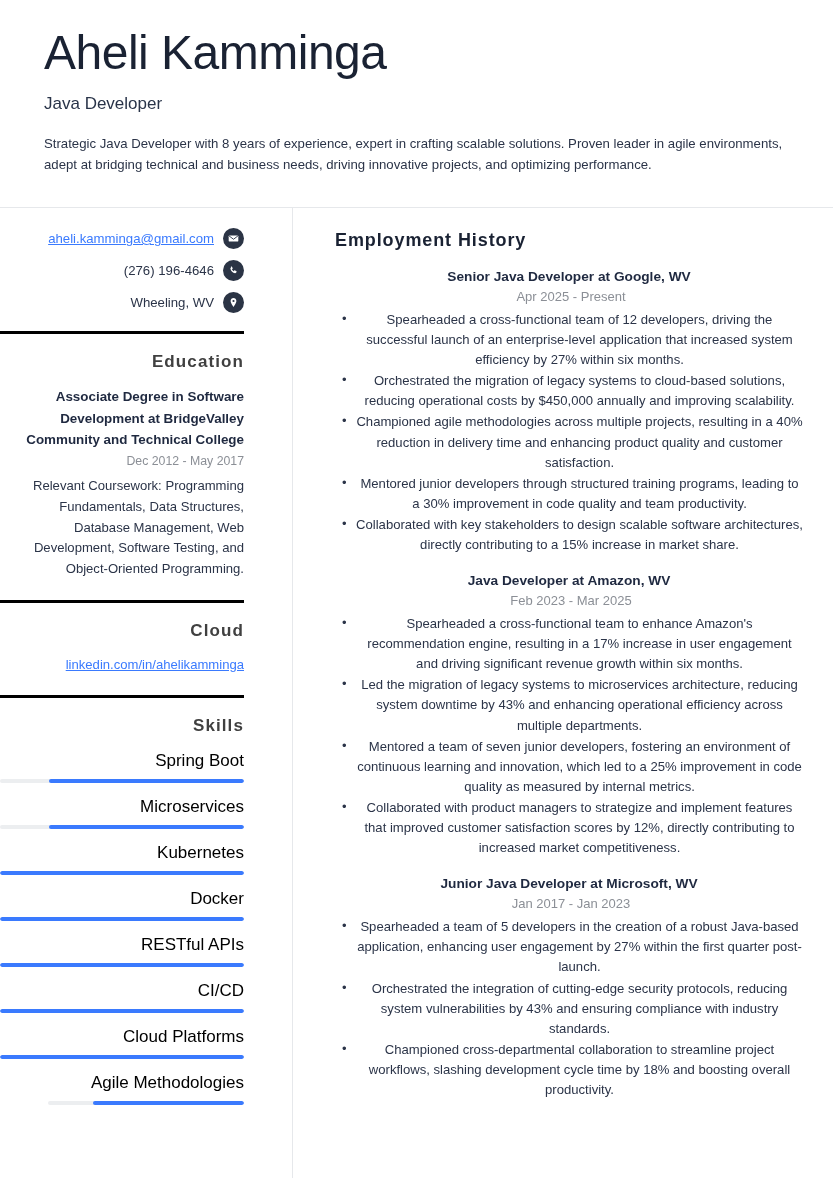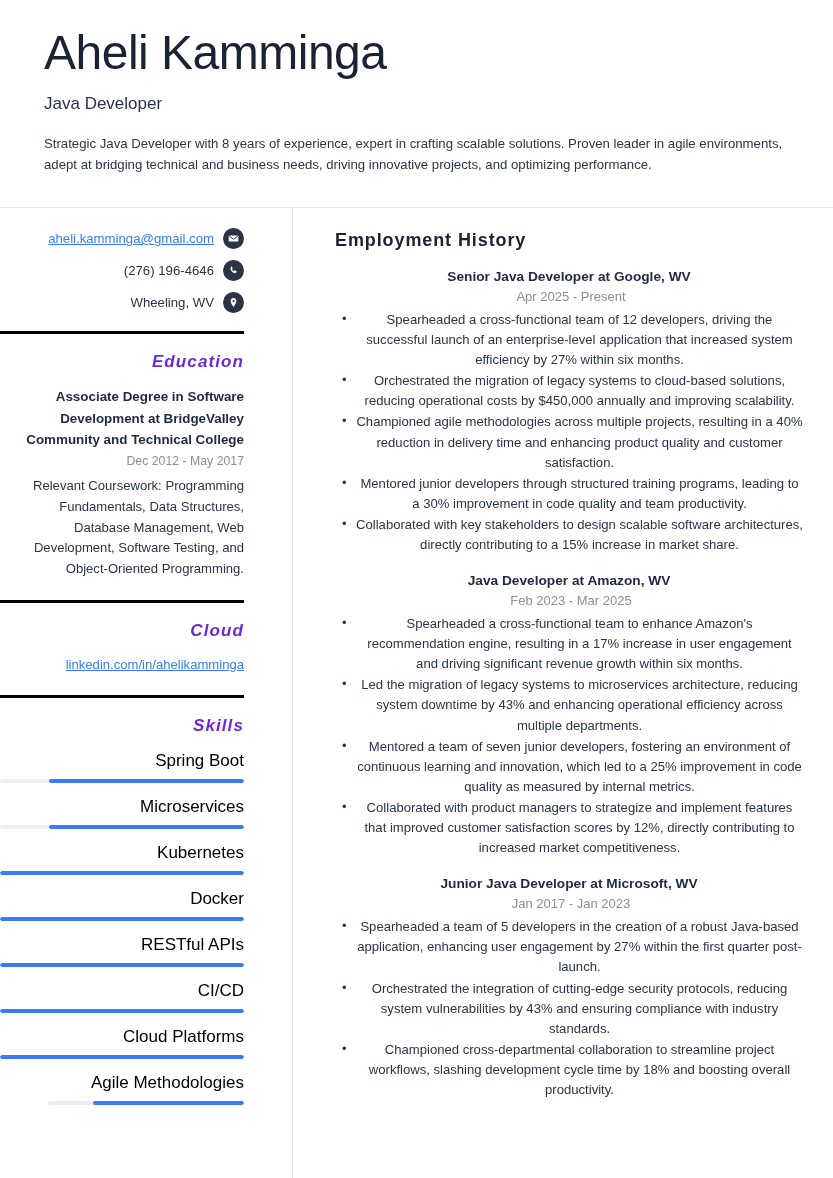--- a/index.html
+++ b/index.html
@@ -106,25 +106,24 @@
     display: inline-flex;
     align-items: center;
     justify-content: center;
     flex: none;
   }
   .c-icon svg { display: block; }
 
   .side-heading {
     font-size: 17px;
     font-weight: 700;
-    color: #6d28d9;
+    color: #404040;
     letter-spacing: 1.1px;
     margin: 0 0 14px 0;
     line-height: 1.2;
-    font-style: italic;
   }
   .edu-degree {
     font-size: 13.4px;
     font-weight: 700;
     color: #1f2940;
     line-height: 1.58;
     margin: 0 0 2px 0;
   }
   .edu-date {
     font-size: 12.3px;

